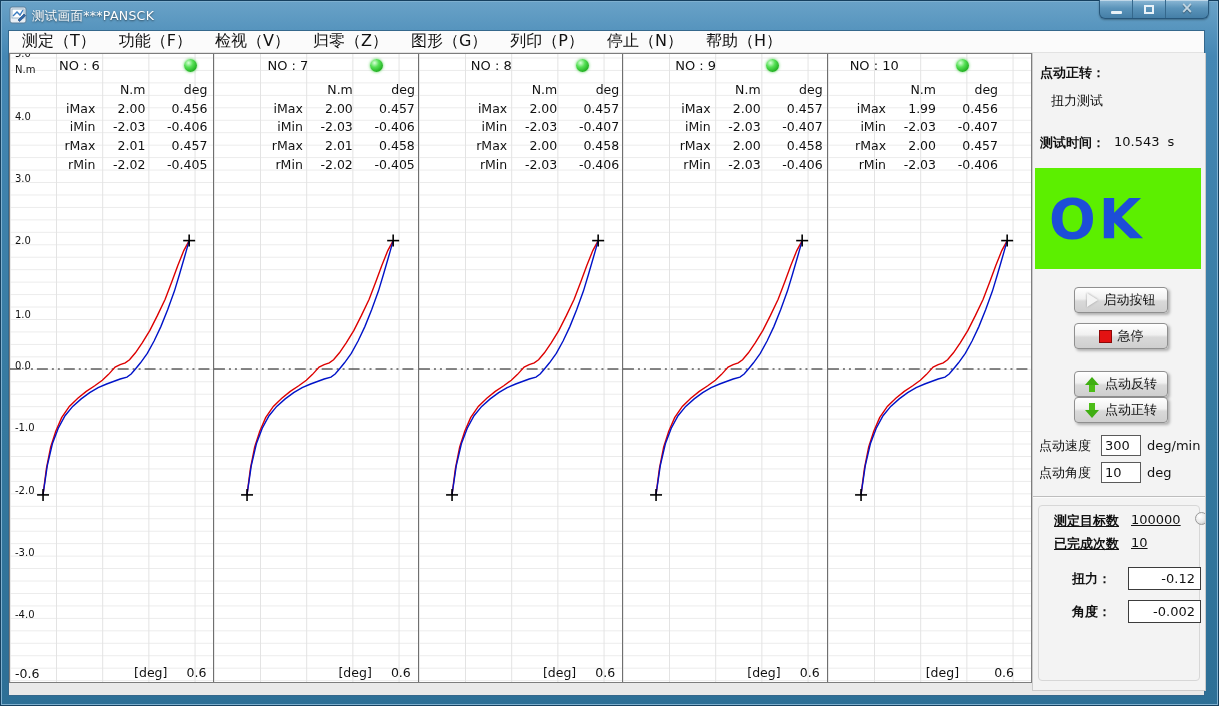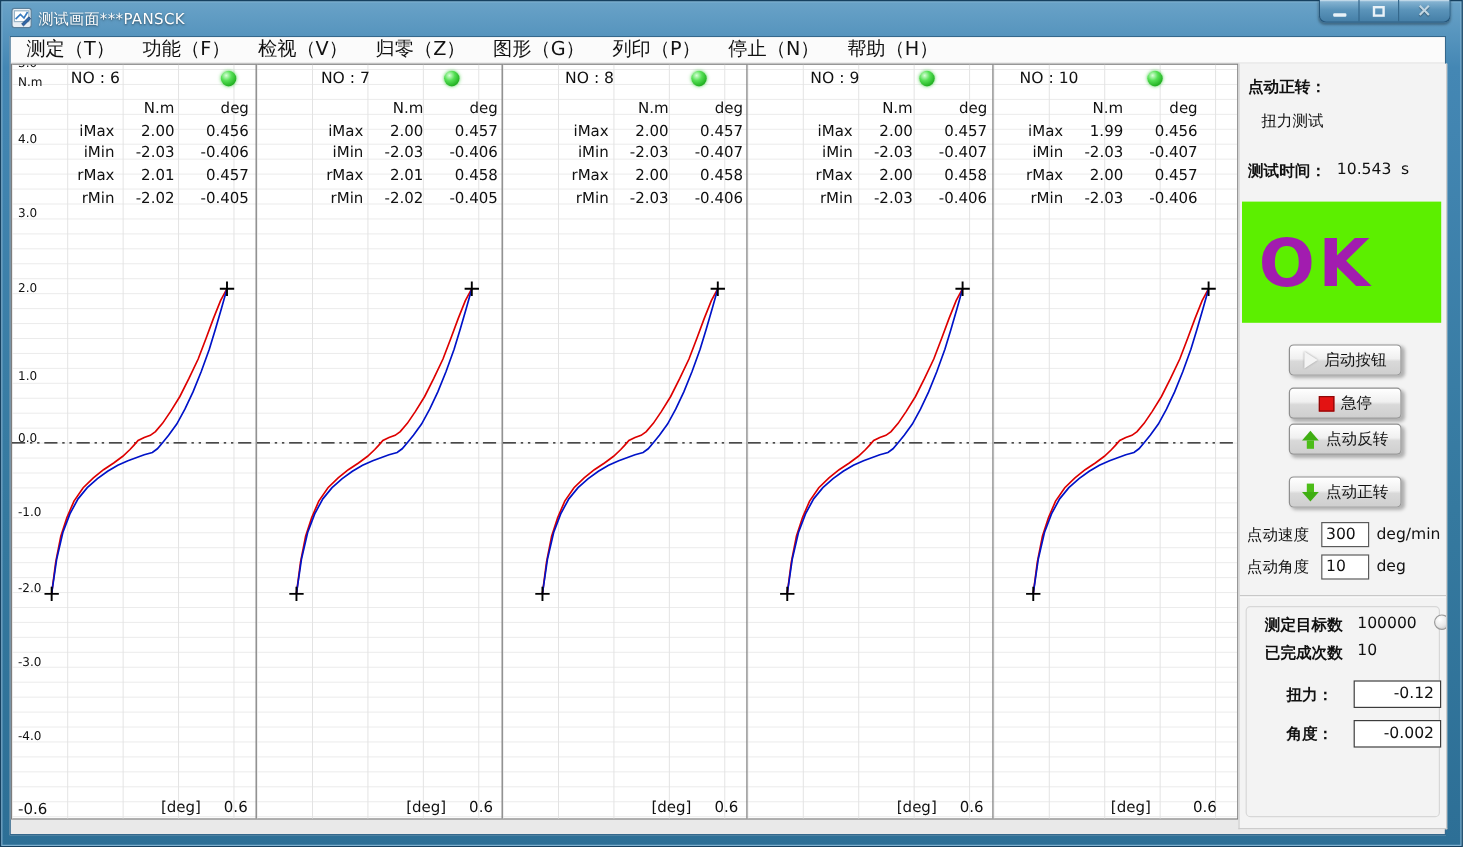--- a/index.html
+++ b/index.html
@@ -57,21 +57,21 @@
   .sidebar { position:absolute; left:1023px; top:22px; width:174px; height:638px;
     background:#f3f3f3; border:1px solid #cccccc; border-top:none; overflow:hidden; font-size:13px; color:#111; }
   .sb-machine-label { position:absolute; left:7px; top:11px; font-weight:bold; }
   .sb-machine-value { position:absolute; left:18px; top:39px; }
   .sb-time-row { position:absolute; left:7px; top:81px; display:flex; }
   .sb-time-label { font-weight:bold; }
   .sb-time-value { margin-left:9px; }
   .sb-time-unit  { margin-left:8px; }
   .ok-box { position:absolute; left:2px; top:115px; width:166px; height:101px;
     display:flex; align-items:center; padding-left:14px; }
-  .ok-text { font-size:55px; font-weight:800; letter-spacing:3px; color:#a21caf; }
+  .ok-text { font-size:55px; font-weight:800; letter-spacing:3px; color:#1d4ed8; }
   .sb-btn { position:absolute; left:41px; width:94px; height:26px; display:flex; align-items:center;
     justify-content:center; gap:6px; font-size:13px; color:#111;
     background:linear-gradient(180deg,#ffffff 0%,#f0f0f0 45%,#d9d9d9 55%,#cfcfcf 100%);
     border:1px solid #8f8f8f; border-radius:4px;
     box-shadow:2px 2px 3px rgba(0,0,0,.28), inset 0 1px 0 #ffffff; cursor:default; }
   .icon-play { width:0; height:0; border-top:7px solid transparent; border-bottom:7px solid transparent;
     border-left:11px solid #f4f4f4; filter:drop-shadow(0 0 1px #9a9a9a); }
   .icon-stop { width:13px; height:13px; background:#e31212; border:1px solid #8d0808; }
   .arrow-up, .arrow-down { width:14px; height:15px; position:relative; }
   .arrow-up::before { content:""; position:absolute; left:0; top:0; width:0; height:0;
@@ -82,21 +82,21 @@
   .arrow-down::after { content:""; position:absolute; left:4px; bottom:8px; width:6px; height:7px; background:#4cbd18; }
   .jog-row { position:absolute; left:6px; display:flex; align-items:center; }
   .jog-label { width:62px; }
   .jog-input { width:40px; height:21px; border:1px solid #5a5a5a; background:#fff; font-size:13px;
     padding:0 3px; font-family:inherit; color:#111; }
   .jog-unit { margin-left:6px; }
   .sb-divider { position:absolute; left:0; top:443px; width:100%; height:2px;
     border-top:1px solid #bdbdbd; border-bottom:1px solid #fcfcfc; }
   .groupbox { position:absolute; left:5px; top:452px; width:162px; height:176px;
     border:1px solid #d7d7d7; border-radius:4px; }
-  .cnt-row { position:absolute; display:flex; }
+  .cnt-row { position:absolute; display:flex;text-decoration:underline; }
   .cnt-label { width:80px; text-align:right; font-weight:bold; }
   .cnt-value { margin-left:12px; }
   .radio { position:absolute; left:162px; top:459px; width:13px; height:13px; border-radius:50%;
     background:radial-gradient(circle at 35% 30%, #ffffff 0%, #e8e8e8 55%, #b9b9b9 100%);
     border:1px solid #9a9a9a; }
   .meas-row { position:absolute; left:8px; display:flex; align-items:center;margin-left:31px; }
   .meas-label { width:56px; font-weight:bold; }
   .meas-box { width:73px; height:23px; border:1px solid #3c3c3c; background:#fff;
     display:flex; align-items:center; justify-content:flex-end; padding-right:5px; font-size:13px; }
   .meas-unit { margin-left:6px; }
@@ -344,21 +344,21 @@
     </div>
 
     <div class="sb-btn" style="top:234px">
       <span class="icon-play"></span>
       <span>启动按钮</span>
     </div>
     <div class="sb-btn" style="top:270px">
       <span class="icon-stop"></span>
       <span>急停</span>
     </div>
-    <div class="sb-btn" style="top:300px">
+    <div class="sb-btn" style="top:318px">
       <span class="arrow-up"></span>
       <span>点动反转</span>
     </div>
     <div class="sb-btn" style="top:344px">
       <span class="arrow-down"></span>
       <span>点动正转</span>
     </div>
 
     <div class="jog-row" style="top:382px">
       <span class="jog-label">点动速度</span>

